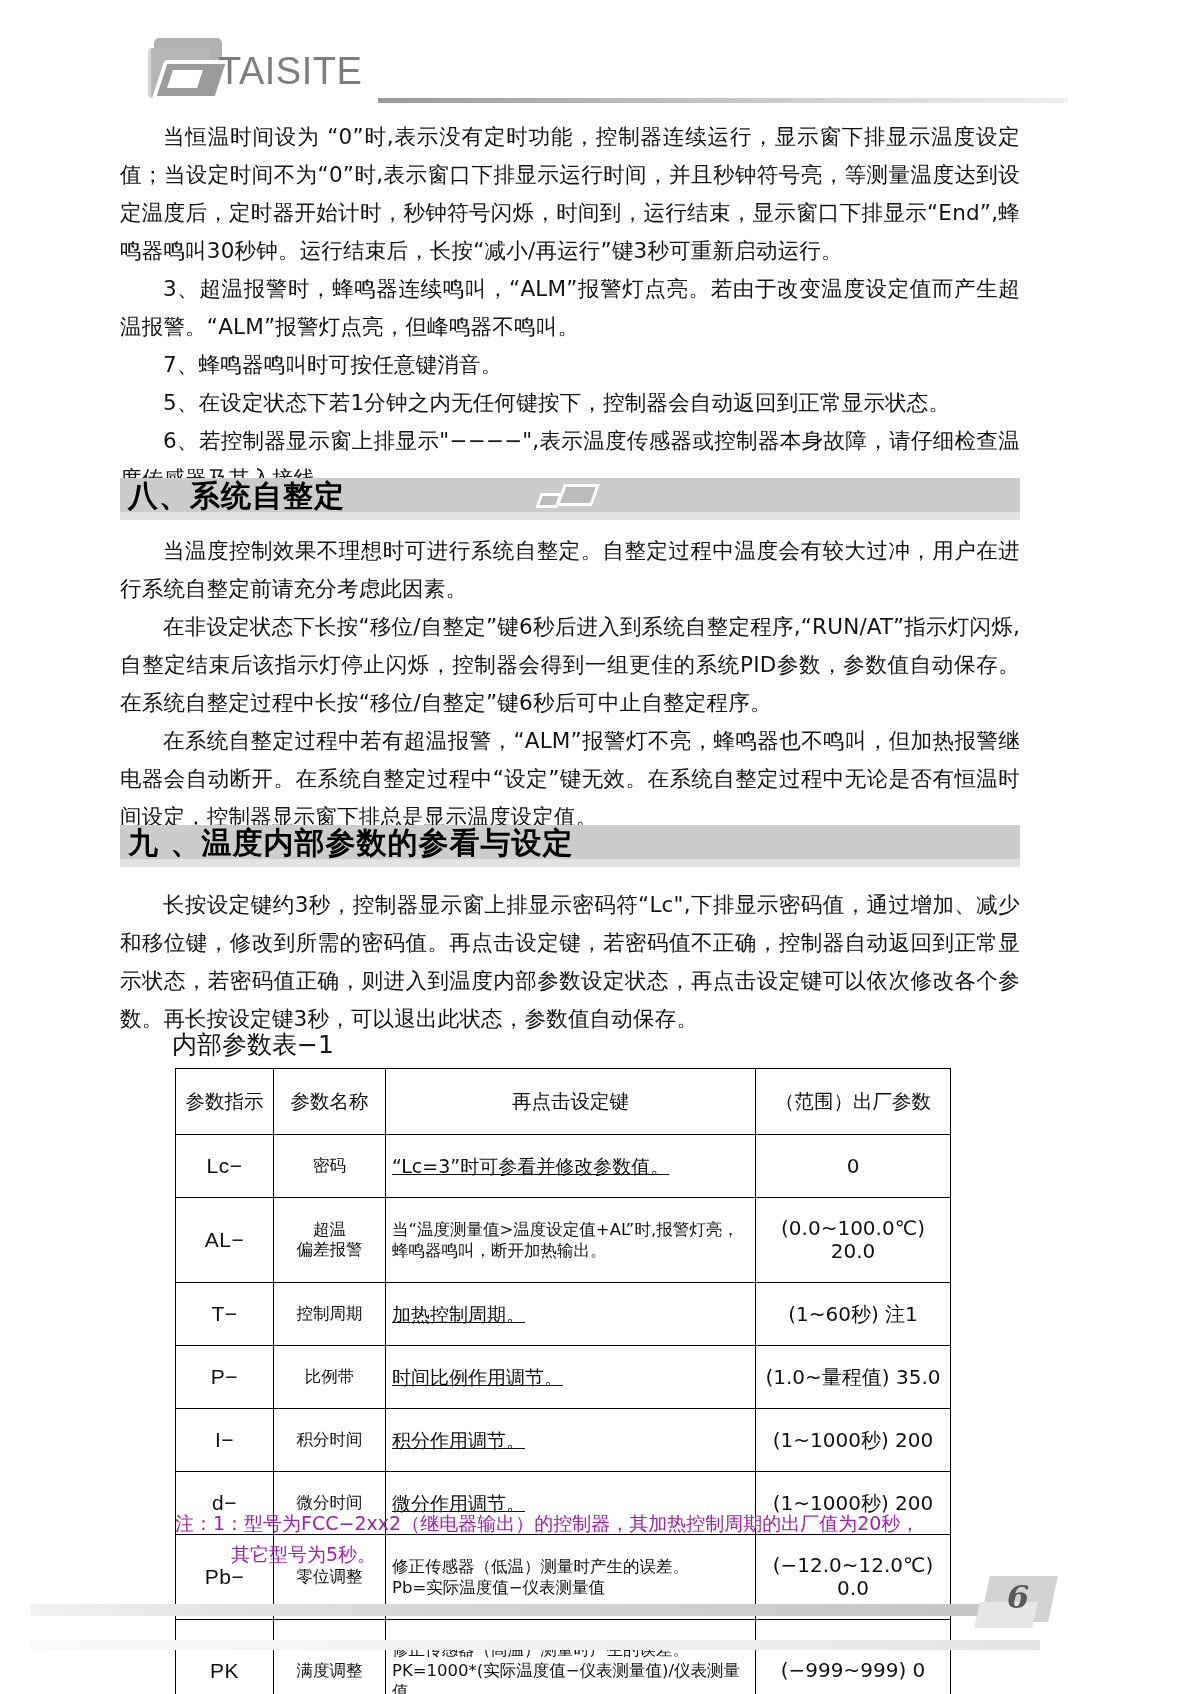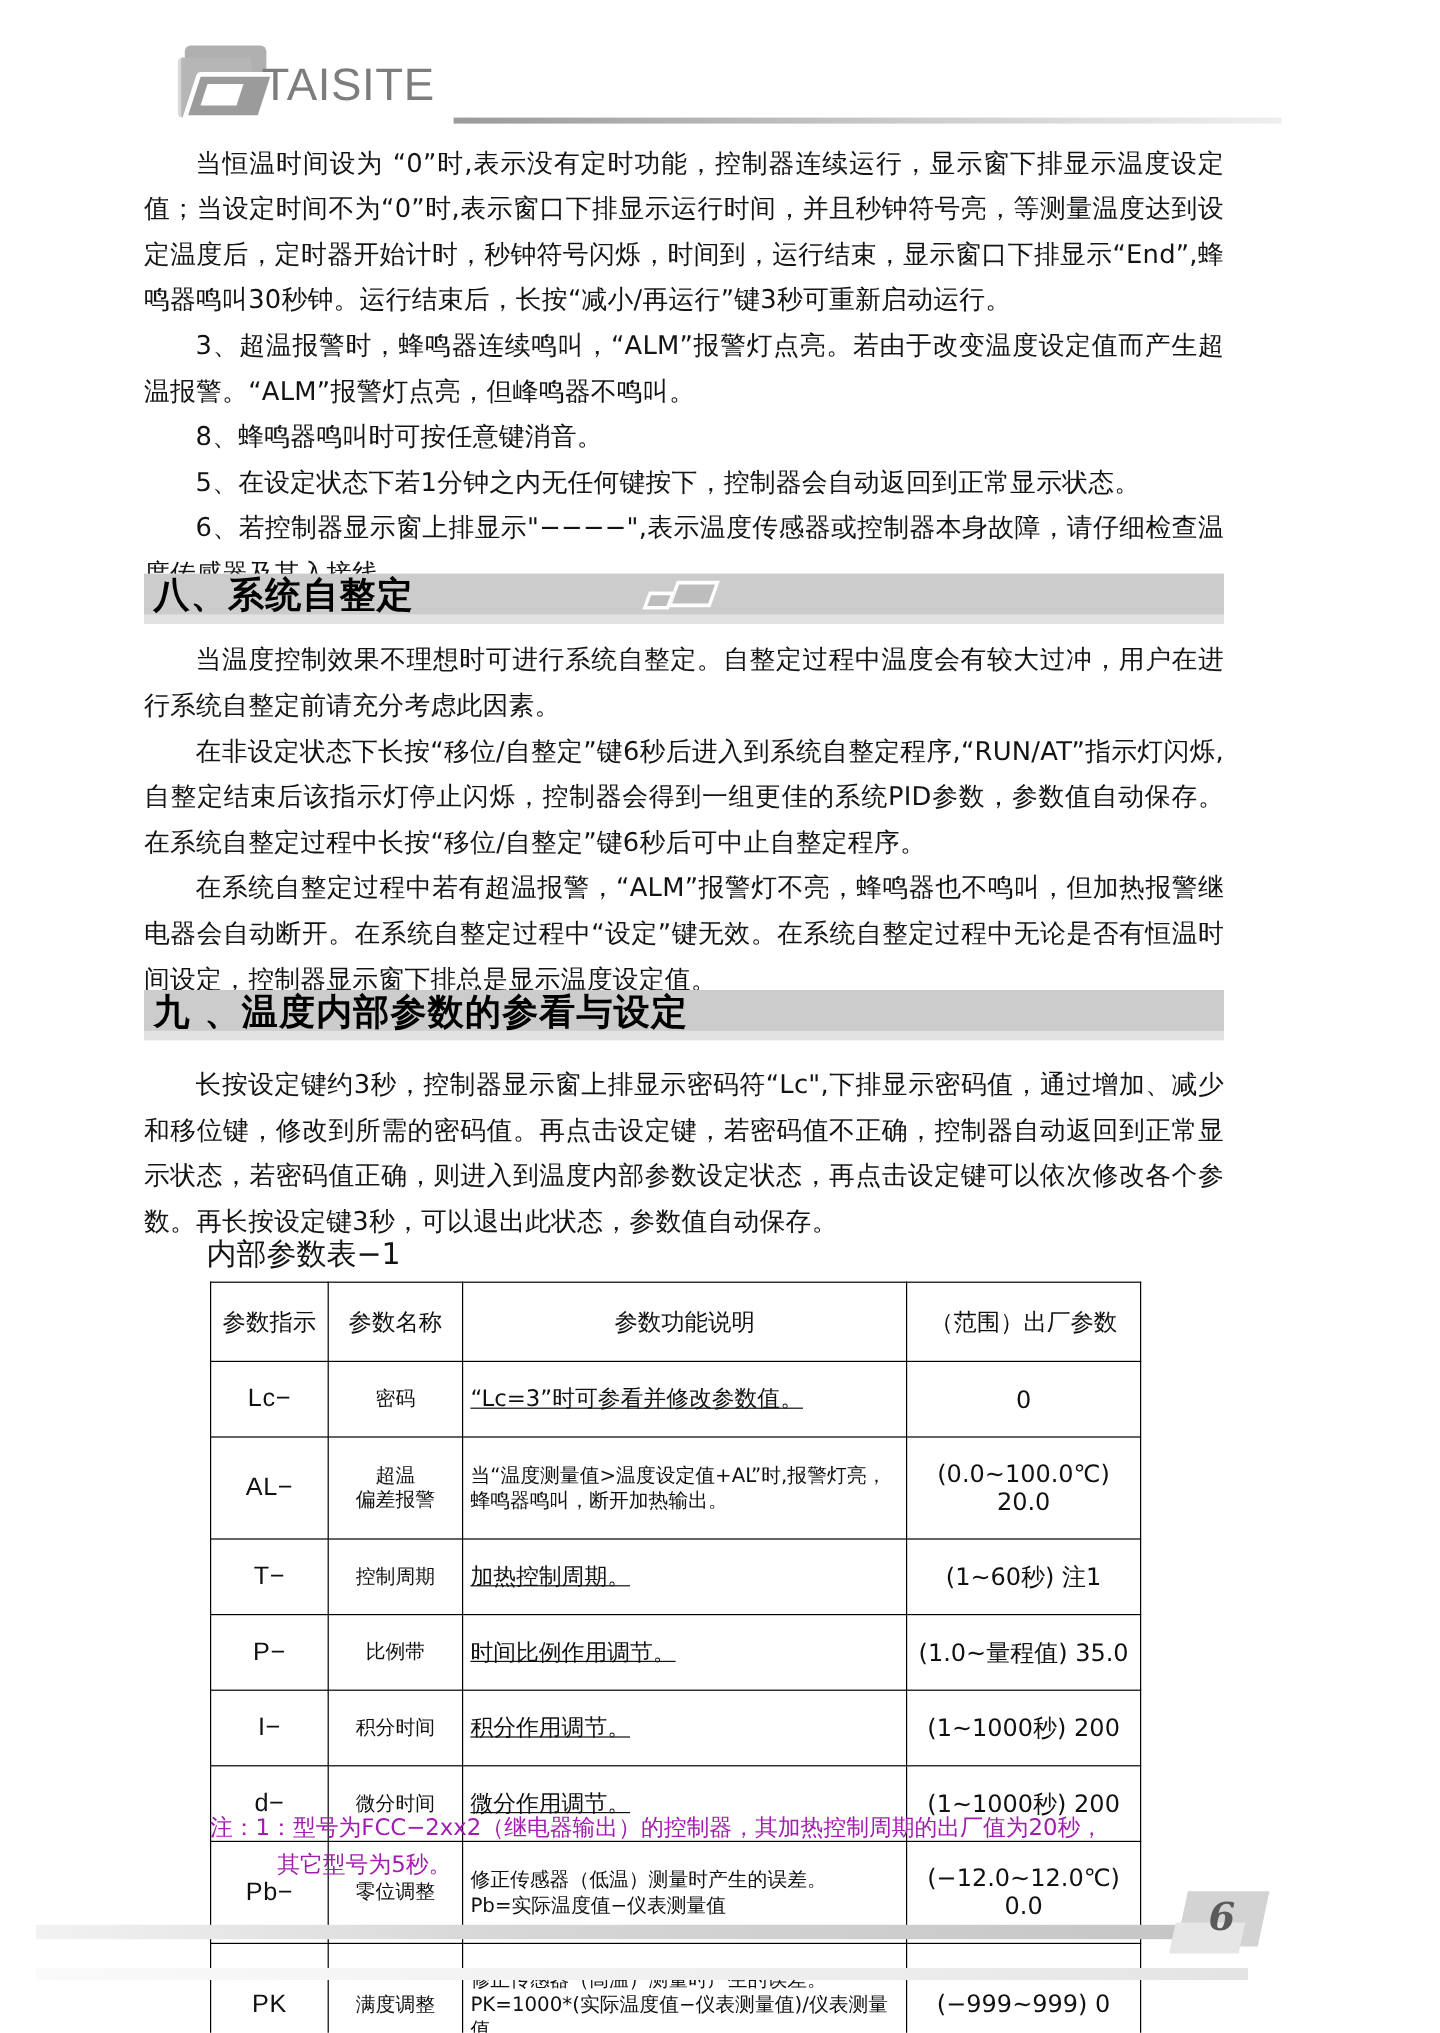--- a/index.html
+++ b/index.html
@@ -271,21 +271,21 @@
 
   <div class="body-block" style="top:118px;">
     <p class="indent">当恒温时间设为 “0”时,表示没有定时功能，控制器连续运行，显示窗下排显示温度设定值；当设定时间不为“0”时,表示窗口下排显示运行时间，并且秒钟符号亮，等测量温度达到设定温度后，定时器开始计时，秒钟符号闪烁，时间到，运行结束，显示窗口下排显示“End”,蜂鸣器鸣叫30秒钟。运行结束后，长按“减小/再运行”键3秒可重新启动运行。</p>
   </div>
 
   <div class="body-block" style="top:270px;">
     <p class="indent">3、超温报警时，蜂鸣器连续鸣叫，“ALM”报警灯点亮。若由于改变温度设定值而产生超温报警。“ALM”报警灯点亮，但峰鸣器不鸣叫。</p>
   </div>
 
   <div class="body-block" style="top:346px;">
-    <p class="indent">8、蜂鸣器鸣叫时可按任意键消音。</p>
+    <p class="indent">7、蜂鸣器鸣叫时可按任意键消音。</p>
   </div>
 
   <div class="body-block" style="top:384px;">
     <p class="indent">5、在设定状态下若1分钟之内无任何键按下，控制器会自动返回到正常显示状态。</p>
   </div>
 
   <div class="body-block" style="top:422px;">
     <p class="indent">6、若控制器显示窗上排显示"−−−−",表示温度传感器或控制器本身故障，请仔细检查温度传感器及其入接线。</p>
   </div>
 
@@ -321,21 +321,21 @@
     <p class="indent">长按设定键约3秒，控制器显示窗上排显示密码符“Lc",下排显示密码值，通过增加、减少和移位键，修改到所需的密码值。再点击设定键，若密码值不正确，控制器自动返回到正常显示状态，若密码值正确，则进入到温度内部参数设定状态，再点击设定键可以依次修改各个参数。再长按设定键3秒，可以退出此状态，参数值自动保存。</p>
   </div>
 
   <div class="tbl-caption" style="top:1028px;">内部参数表−1</div>
 
   <table class="param" style="top:1068px;">
     <thead>
       <tr>
         <th class="c-ind">参数指示</th>
         <th class="c-nam">参数名称</th>
-        <th class="c-fun">参数功能说明</th>
+        <th class="c-fun">再点击设定键</th>
         <th class="c-fac">（范围）出厂参数</th>
       </tr>
     </thead>
     <tbody>
         <tr class="h1">
           <td class="ind">Lc−</td>
           <td class="nam">密码</td>
           <td class="fun big">“Lc=3”时可参看并修改参数值。</td>
           <td class="fac">0</td>
         </tr>

